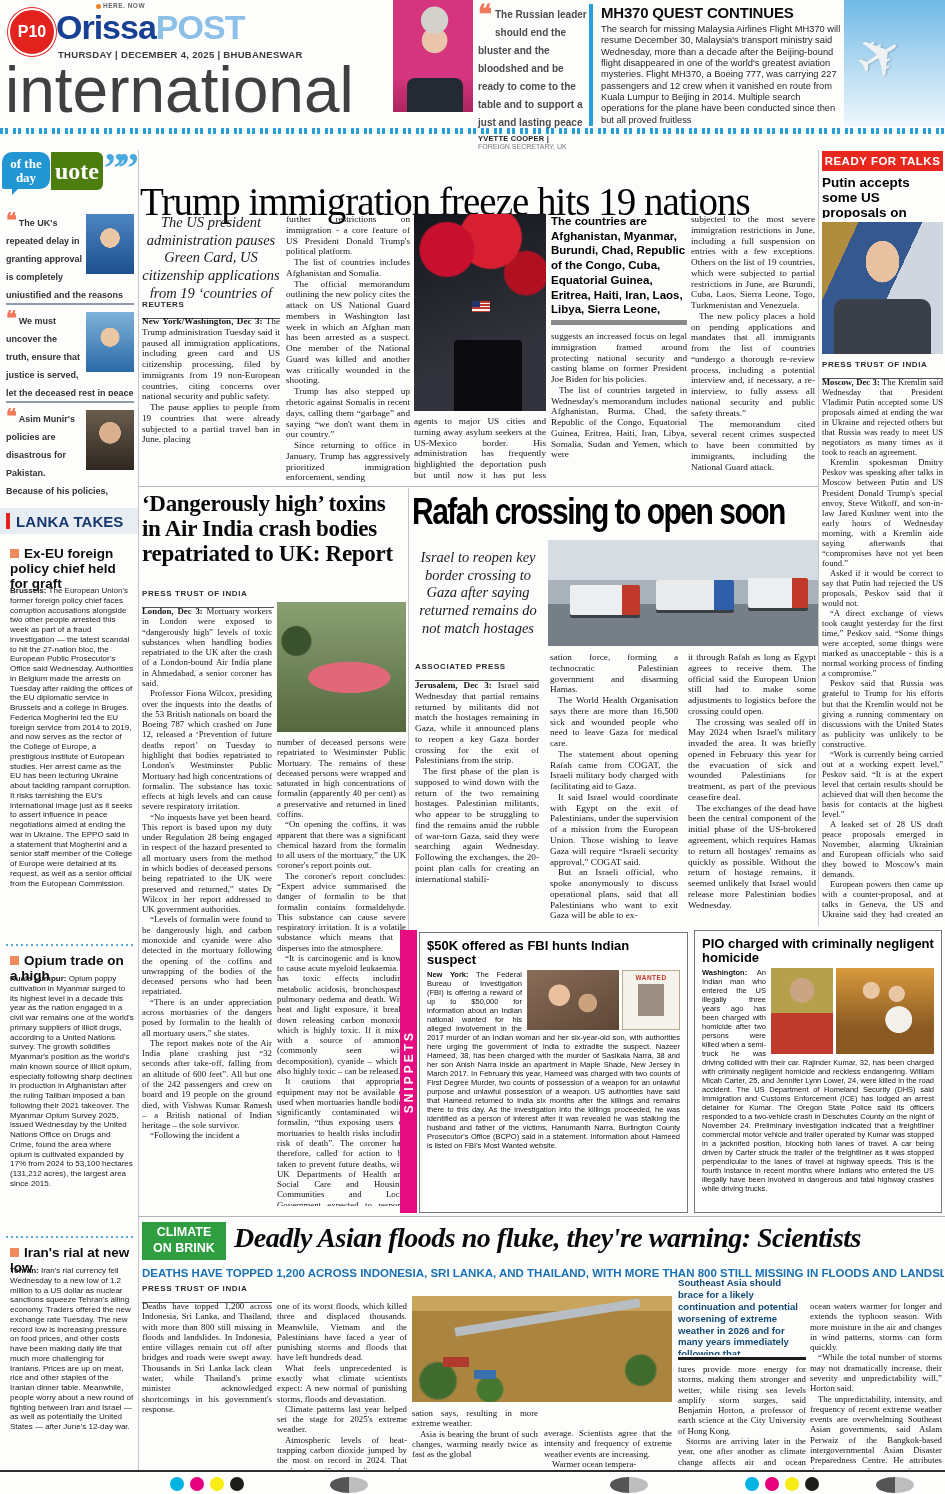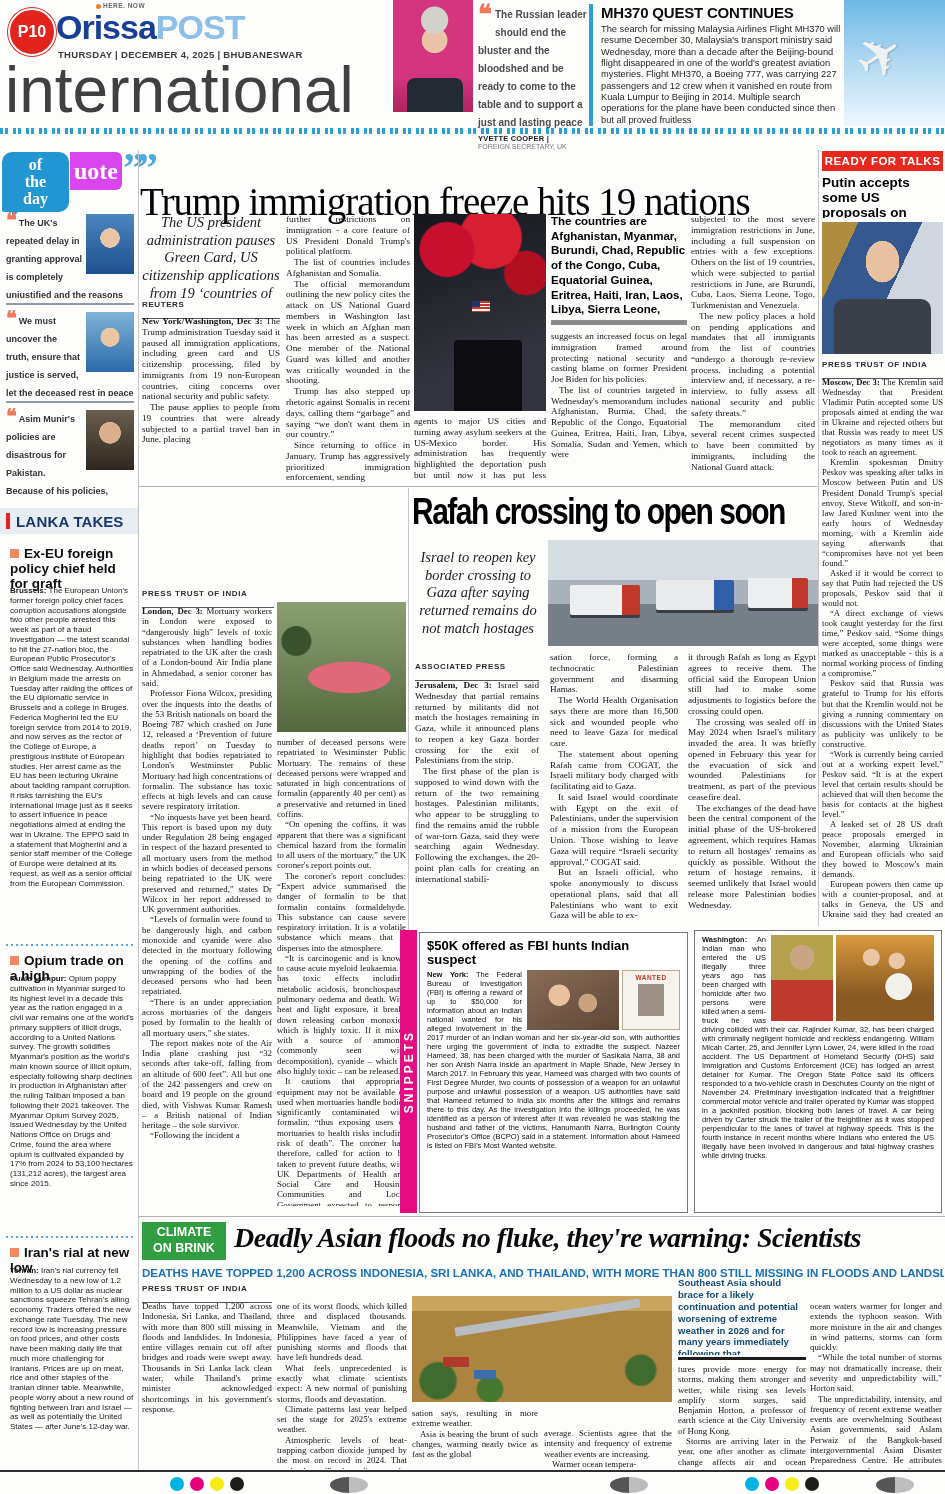--- a/index.html
+++ b/index.html
@@ -94,24 +94,24 @@
   .tqmark{float:left;font-size:26px;line-height:.85;color:#f0795b;font-weight:bold;margin-right:3px;font-family:"Liberation Serif",serif;}
   .tqtext{font-size:10px;font-weight:bold;color:#4c4c4c;line-height:1.2;}
   .tqattr{margin-top:4px;font-size:7px;color:#777;}
   .tqattr b{color:#1c1c1c;font-size:7.5px;letter-spacing:.2px;}
   .bluebar{position:absolute;background:#2b9fd8;}
   .mhhead{font-size:15px;font-weight:800;color:#0d0d0d;margin:0 0 3px;letter-spacing:-.2px;}
   .mhbody{font-size:9.3px;font-weight:500;color:#262626;line-height:1.22;text-align:left;}
 
   
   .qodhead{display:flex;align-items:flex-start;}
-  .qodbubble{background:#2296d3;color:#fff;font-weight:bold;font-size:16px;line-height:1.05;padding:5px 21px;
+  .qodbubble{background:#2296d3;color:#fff;font-weight:bold;font-size:13px;line-height:1.05;padding:5px 4px;
              border-radius:10px 10px 10px 2px;width:40px;text-align:center;position:relative;}
   .qodbubble::after{content:"";position:absolute;left:10px;bottom:-6px;border:6px solid transparent;border-top-color:#2296d3;border-left-color:#2296d3;}
-  .qodword{background:#d946ef;color:#fff;font-weight:800;font-size:24px;line-height:38px;height:38px;
+  .qodword{background:#4d7c0f;color:#fff;font-weight:800;font-size:24px;line-height:38px;height:38px;
            padding:0 4px;border-radius:0 6px 6px 0;margin-left:1px;}
   .qodmarks{color:#4aa9dd;font-size:42px;line-height:.8;margin-left:1px;font-weight:bold;letter-spacing:-7px;}
   .qitem{overflow:hidden;}
   .qmark{float:left;font-size:20px;line-height:.85;color:#f0795b;font-weight:bold;margin-right:2px;font-family:"Liberation Serif",serif;}
   .qtext{font-size:9px;font-weight:bold;color:#333;line-height:1.2;}
   .qdiv{position:absolute;height:2px;background:#8f9ba8;}
 
   
   .stband{background:#e7edf3;display:flex;align-items:center;}
   .stband .redbar{width:4px;height:16px;background:#e3231d;margin:0 6px 0 6px;}
@@ -304,20 +304,21 @@
       <p><b>Moscow, Dec 3:</b> The Kremlin said Wednesday that President Vladimir Putin accepted some US proposals aimed at ending the war in Ukraine and rejected others but that Russia was ready to meet US negotiators as many times as it took to reach an agreement.</p>
       <p>Kremlin spokesman Dmitry Peskov was speaking after talks in Moscow between Putin and US President Donald Trump's special envoy, Steve Witkoff, and son-in-law Jared Kushner went into the early hours of Wednesday morning, with a Kremlin aide saying afterwards that “compromises have not yet been found.”</p>
       <p>Asked if it would be correct to say that Putin had rejected the US proposals, Peskov said that it would not.</p>
       <p>“A direct exchange of views took caught yesterday for the first time,” Peskov said. “Some things were accepted, some things were marked as unacceptable - this is a normal working process of finding a compromise.”</p>
       <p>Peskov said that Russia was grateful to Trump for his efforts but that the Kremlin would not be giving a running commentary on discussions with the United States as publicity was unlikely to be constructive.</p>
       <p>“Work is currently being carried out at a working expert level,” Peskov said. “It is at the expert level that certain results should be achieved that will then become the basis for contacts at the highest level.”</p>
       <p>A leaked set of 28 US draft peace proposals emerged in November, alarming Ukrainian and European officials who said they bowed to Moscow's main demands.</p>
       <p>European powers then came up with a counter-proposal, and at talks in Geneva, the US and Ukraine said they had created an “updated and refined peace framework” to end the war.</p>
     </div>
 
+  <div class="abs h-air serif" style="left:142px;top:492px;width:266px;height:92px;overflow:hidden;">‘Dangerously high’ toxins in Air India crash bodies repatriated to UK: Report</div>
   <div class="abs byline" style="left:142px;top:589px;width:132px;">PRESS TRUST OF INDIA</div>
   <div class="abs jtext fs88 serif" style="left:142px;top:606px;width:130px;height:600px;">
       <p><b>London, Dec 3:</b> Mortuary workers in London were exposed to “dangerously high” levels of toxic substances when handling bodies repatriated to the UK after the crash of a London-bound Air India plane in Ahmedabad, a senior coroner has said.</p>
       <p>Professor Fiona Wilcox, presiding over the inquests into the deaths of the 53 British nationals on board the Boeing 787 which crashed on June 12, released a ‘Prevention of future deaths report’ on Tuesday to highlight that bodies repatriated to London's Westminster Public Mortuary had high concentrations of formalin. The substance has toxic effects at high levels and can cause severe respiratory irritation.</p>
       <p>“No inquests have yet been heard. This report is based upon my duty under Regulation 28 being engaged in respect of the hazard presented to all mortuary users from the method in which bodies of deceased persons being repatriated to the UK were preserved and returned,” states Dr Wilcox in her report addressed to UK government authorities.</p>
       <p>“Levels of formalin were found to be dangerously high, and carbon monoxide and cyanide were also detected in the mortuary following the opening of the coffins and unwrapping of the bodies of the deceased persons who had been repatriated.</p>
       <p>“There is an under appreciation across mortuaries of the dangers posed by formalin to the health of all mortuary users,” she states.</p>
       <p>The report makes note of the Air India plane crashing just “32 seconds after take-off, falling from an altitude of 600 feet”. All but one of the 242 passengers and crew on board and 19 people on the ground died, with Vishwas Kumar Ramesh – a British national of Indian heritage – the sole survivor.</p>
       <p>“Following the incident a</p>
     </div>
@@ -367,20 +368,21 @@
         <span class="wlabel">WANTED</span>
         <div class="wportrait"></div>
       </div>
     </div>
     <div class="snbody sans">
         <p><b>New York:</b> The Federal Bureau of Investigation (FBI) is offering a reward of up to $50,000 for information about an Indian national wanted for his alleged involvement in the 2017 murder of an Indian woman and her six-year-old son, with authorities here urging the government of India to extradite the suspect. Nazeer Hameed, 38, has been charged with the murder of Sasikala Narra, 38 and her son Anish Narra inside an apartment in Maple Shade, New Jersey in March 2017. In February this year, Hameed was charged with two counts of First Degree Murder, two counts of possession of a weapon for an unlawful purpose and unlawful possession of a weapon. US authorities have said that Hameed returned to India six months after the killings and remains there to this day. As the investigation into the killings proceeded, he was identified as a person of interest after it was revealed he was stalking the husband and father of the victims, Hanumanth Narra, Burlington County Prosecutor's Office (BCPO) said in a statement. Information about Hameed is listed on FBI's Most Wanted website.</p>
       </div>
   </div>
 
   <div class="abs snbox" style="left:694px;top:930px;width:248px;height:283px;">
+    <div class="snhead sans">PIO charged with criminally negligent homicide</div>
     <div class="snphotos">
       <div class="pioman"></div>
       <div class="piocouple"></div>
     </div>
     <div class="snbody sans">
         <p><b>Washington:</b> An Indian man who entered the US illegally three years ago has been charged with homicide after two persons were killed when a semi-truck he was driving collided with their car. Rajinder Kumar, 32, has been charged with criminally negligent homicide and reckless endangering. William Micah Carter, 25, and Jennifer Lynn Lower, 24, were killed in the road accident. The US Department of Homeland Security (DHS) said Immigration and Customs Enforcement (ICE) has lodged an arrest detainer for Kumar. The Oregon State Police said its officers responded to a two-vehicle crash in Deschutes County on the night of November 24. Preliminary investigation indicated that a freightliner commercial motor vehicle and trailer operated by Kumar was stopped in a jacknifed position, blocking both lanes of travel. A car being driven by Carter struck the trailer of the freightliner as it was stopped perpendicular to the lanes of travel at highway speeds. This is the fourth instance in recent months where Indians who entered the US illegally have been involved in dangerous and fatal highway crashes while driving trucks.</p>
       </div>
   </div>
 
   <div class="abs cbadge sans" style="left:142px;top:1222px;width:84px;height:38px;">
@@ -388,21 +390,21 @@
     <span>ON BRINK</span>
   </div>
   <div class="abs h-climate serif" style="left:234px;top:1222px;width:710px;height:40px;overflow:hidden;">Deadly Asian floods no fluke, they're warning: Scientists</div>
   <div class="abs csub" style="left:142px;top:1267px;width:802px;overflow:hidden;">DEATHS HAVE TOPPED 1,200 ACROSS INDONESIA, SRI LANKA, AND THAILAND, WITH MORE THAN 800 STILL MISSING IN FLOODS AND LANDSLIDES</div>
   <div class="abs byline" style="left:142px;top:1284px;width:130px;">PRESS TRUST OF INDIA</div>
 
   <div class="abs jtext fs88 serif" style="left:142px;top:1301px;width:130px;height:168px;">
       <p>Deaths have topped 1,200 across Indonesia, Sri Lanka, and Thailand, with more than 800 still missing in floods and landslides. In Indonesia, entire villages remain cut off after bridges and roads were swept away. Thousands in Sri Lanka lack clean water, while Thailand's prime minister acknowledged shortcomings in his government's response.</p>
     </div>
   <div class="abs jtext fs88 serif" style="left:277px;top:1301px;width:130px;height:168px;">
-      <p>one of its worst floods, which killed three and displaced thousands. Meanwhile, Vietnam and the Philippines have faced a year of punishing storms and floods that have left hundreds dead.</p>
+      <p>one of its worst floods, which killed three and displaced thousands. Meanwhile, Vietnam and the Palestinians have faced a year of punishing storms and floods that have left hundreds dead.</p>
       <p>What feels unprecedented is exactly what climate scientists expect: A new normal of punishing storms, floods and devastation.</p>
       <p>Climate patterns last year helped set the stage for 2025's extreme weather.</p>
       <p>Atmospheric levels of heat-trapping carbon dioxide jumped by the most on record in 2024. That “turbocharged” the climate, the United Nation's World Meteorological Organi-</p>
     </div>
 
   <div class="photo floodphoto" style="left:412px;top:1296px;width:260px;height:106px;">
     <span class="bridge"></span>
     <span class="roof1"></span>
     <span class="roof2"></span>
   </div>

